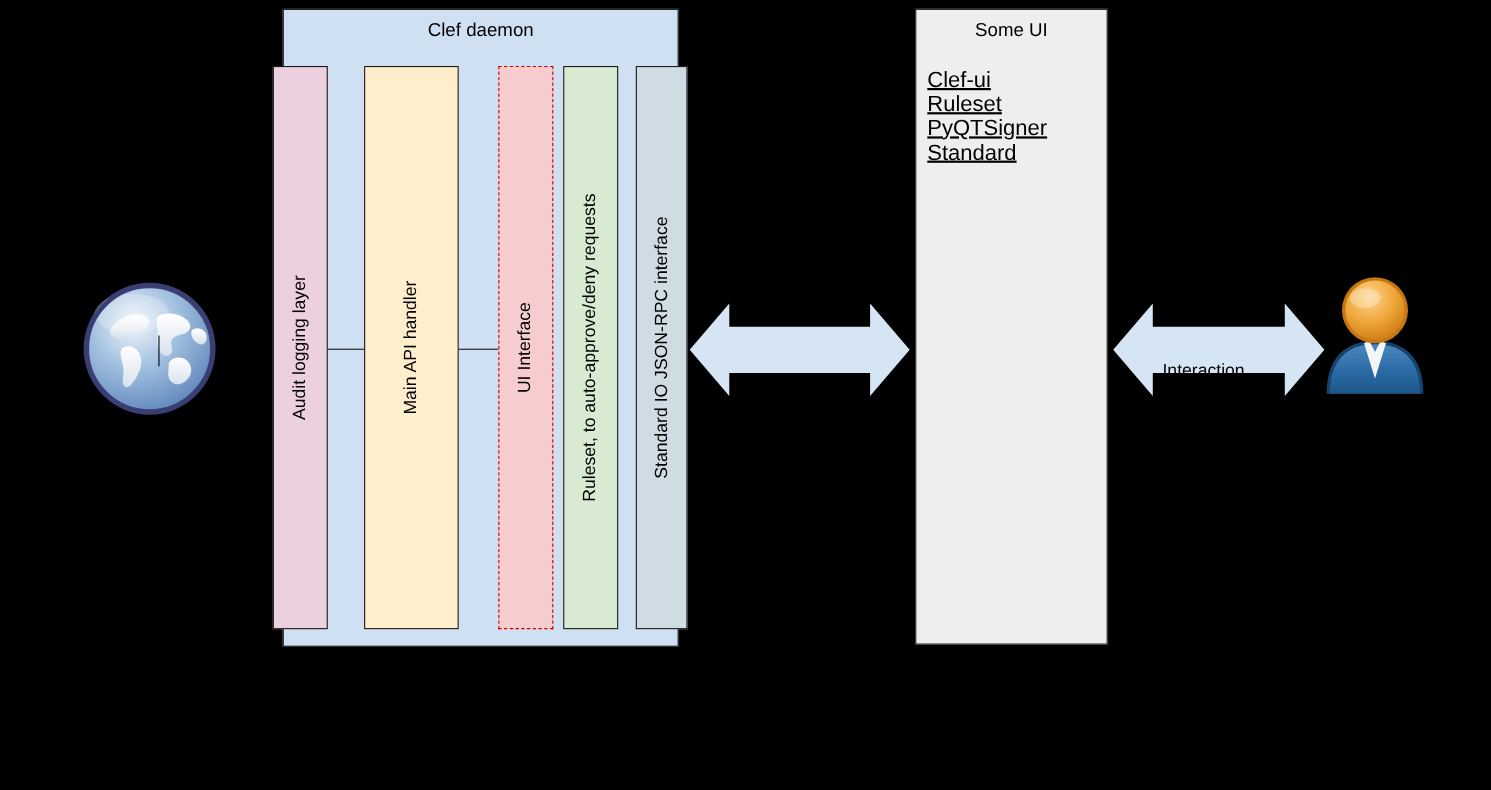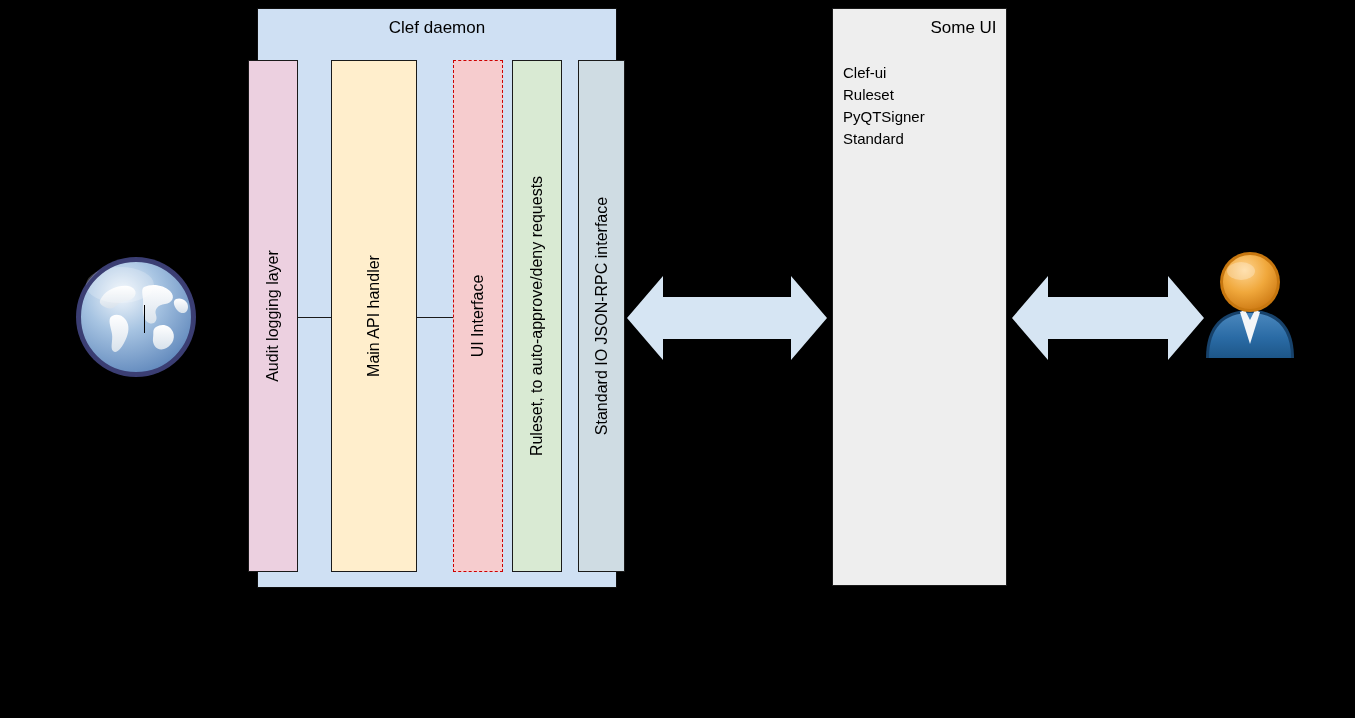--- a/index.html
+++ b/index.html
@@ -90,30 +90,30 @@
     box-sizing: border-box;
   }
   .someui-title {
     position: absolute;
     left: 832px;
     top: 18px;
     width: 175px;
     text-align: center;
     font-size: 17px;
     color: #000000;
-    padding-left: 44px;
   }
   .someui-list {
     position: absolute;
     left: 843px;
     top: 62px;
     width: 160px;
-    font-size: 15px;
+    font-size: 20px;
     color: #000000;
     line-height: 22px;
+    text-decoration: underline;
   }
   .someui-list .li { display: block; }
 
   
   .arrow-wrap { position: absolute; }
   .arrow-wrap svg { display: block; }
   .arrow-label {
     position: absolute;
     color: #000000;
     font-size: 16px;
@@ -210,20 +210,23 @@
     <span class="li">Ruleset</span>
     <span class="li">PyQTSigner</span>
     <span class="li">Standard</span>
   </div>
 
   <div class="arrow-wrap arrow-inter">
     <svg width="192" height="96" viewBox="0 0 192 96">
       <polygon points="0,48 36,6 36,27 156,27 156,6 192,48 156,90 156,69 36,69 36,90" fill="#d6e5f3"></polygon>
     </svg>
   </div>
+  <div class="arrow-label lbl-inter">
+    <span class="l1">Interaction</span>
+  </div>
 
   <div class="user-wrap">
     <svg width="100" height="112" viewBox="0 0 100 112">
       <defs>
         <radialGradient id="gHead" cx="40%" cy="28%" r="75%">
           <stop offset="0%" stop-color="#ffd591"></stop>
           <stop offset="55%" stop-color="#f0a83c"></stop>
           <stop offset="100%" stop-color="#d07d16"></stop>
         </radialGradient>
         <linearGradient id="gBody" x1="0" y1="0" x2="0" y2="1">

